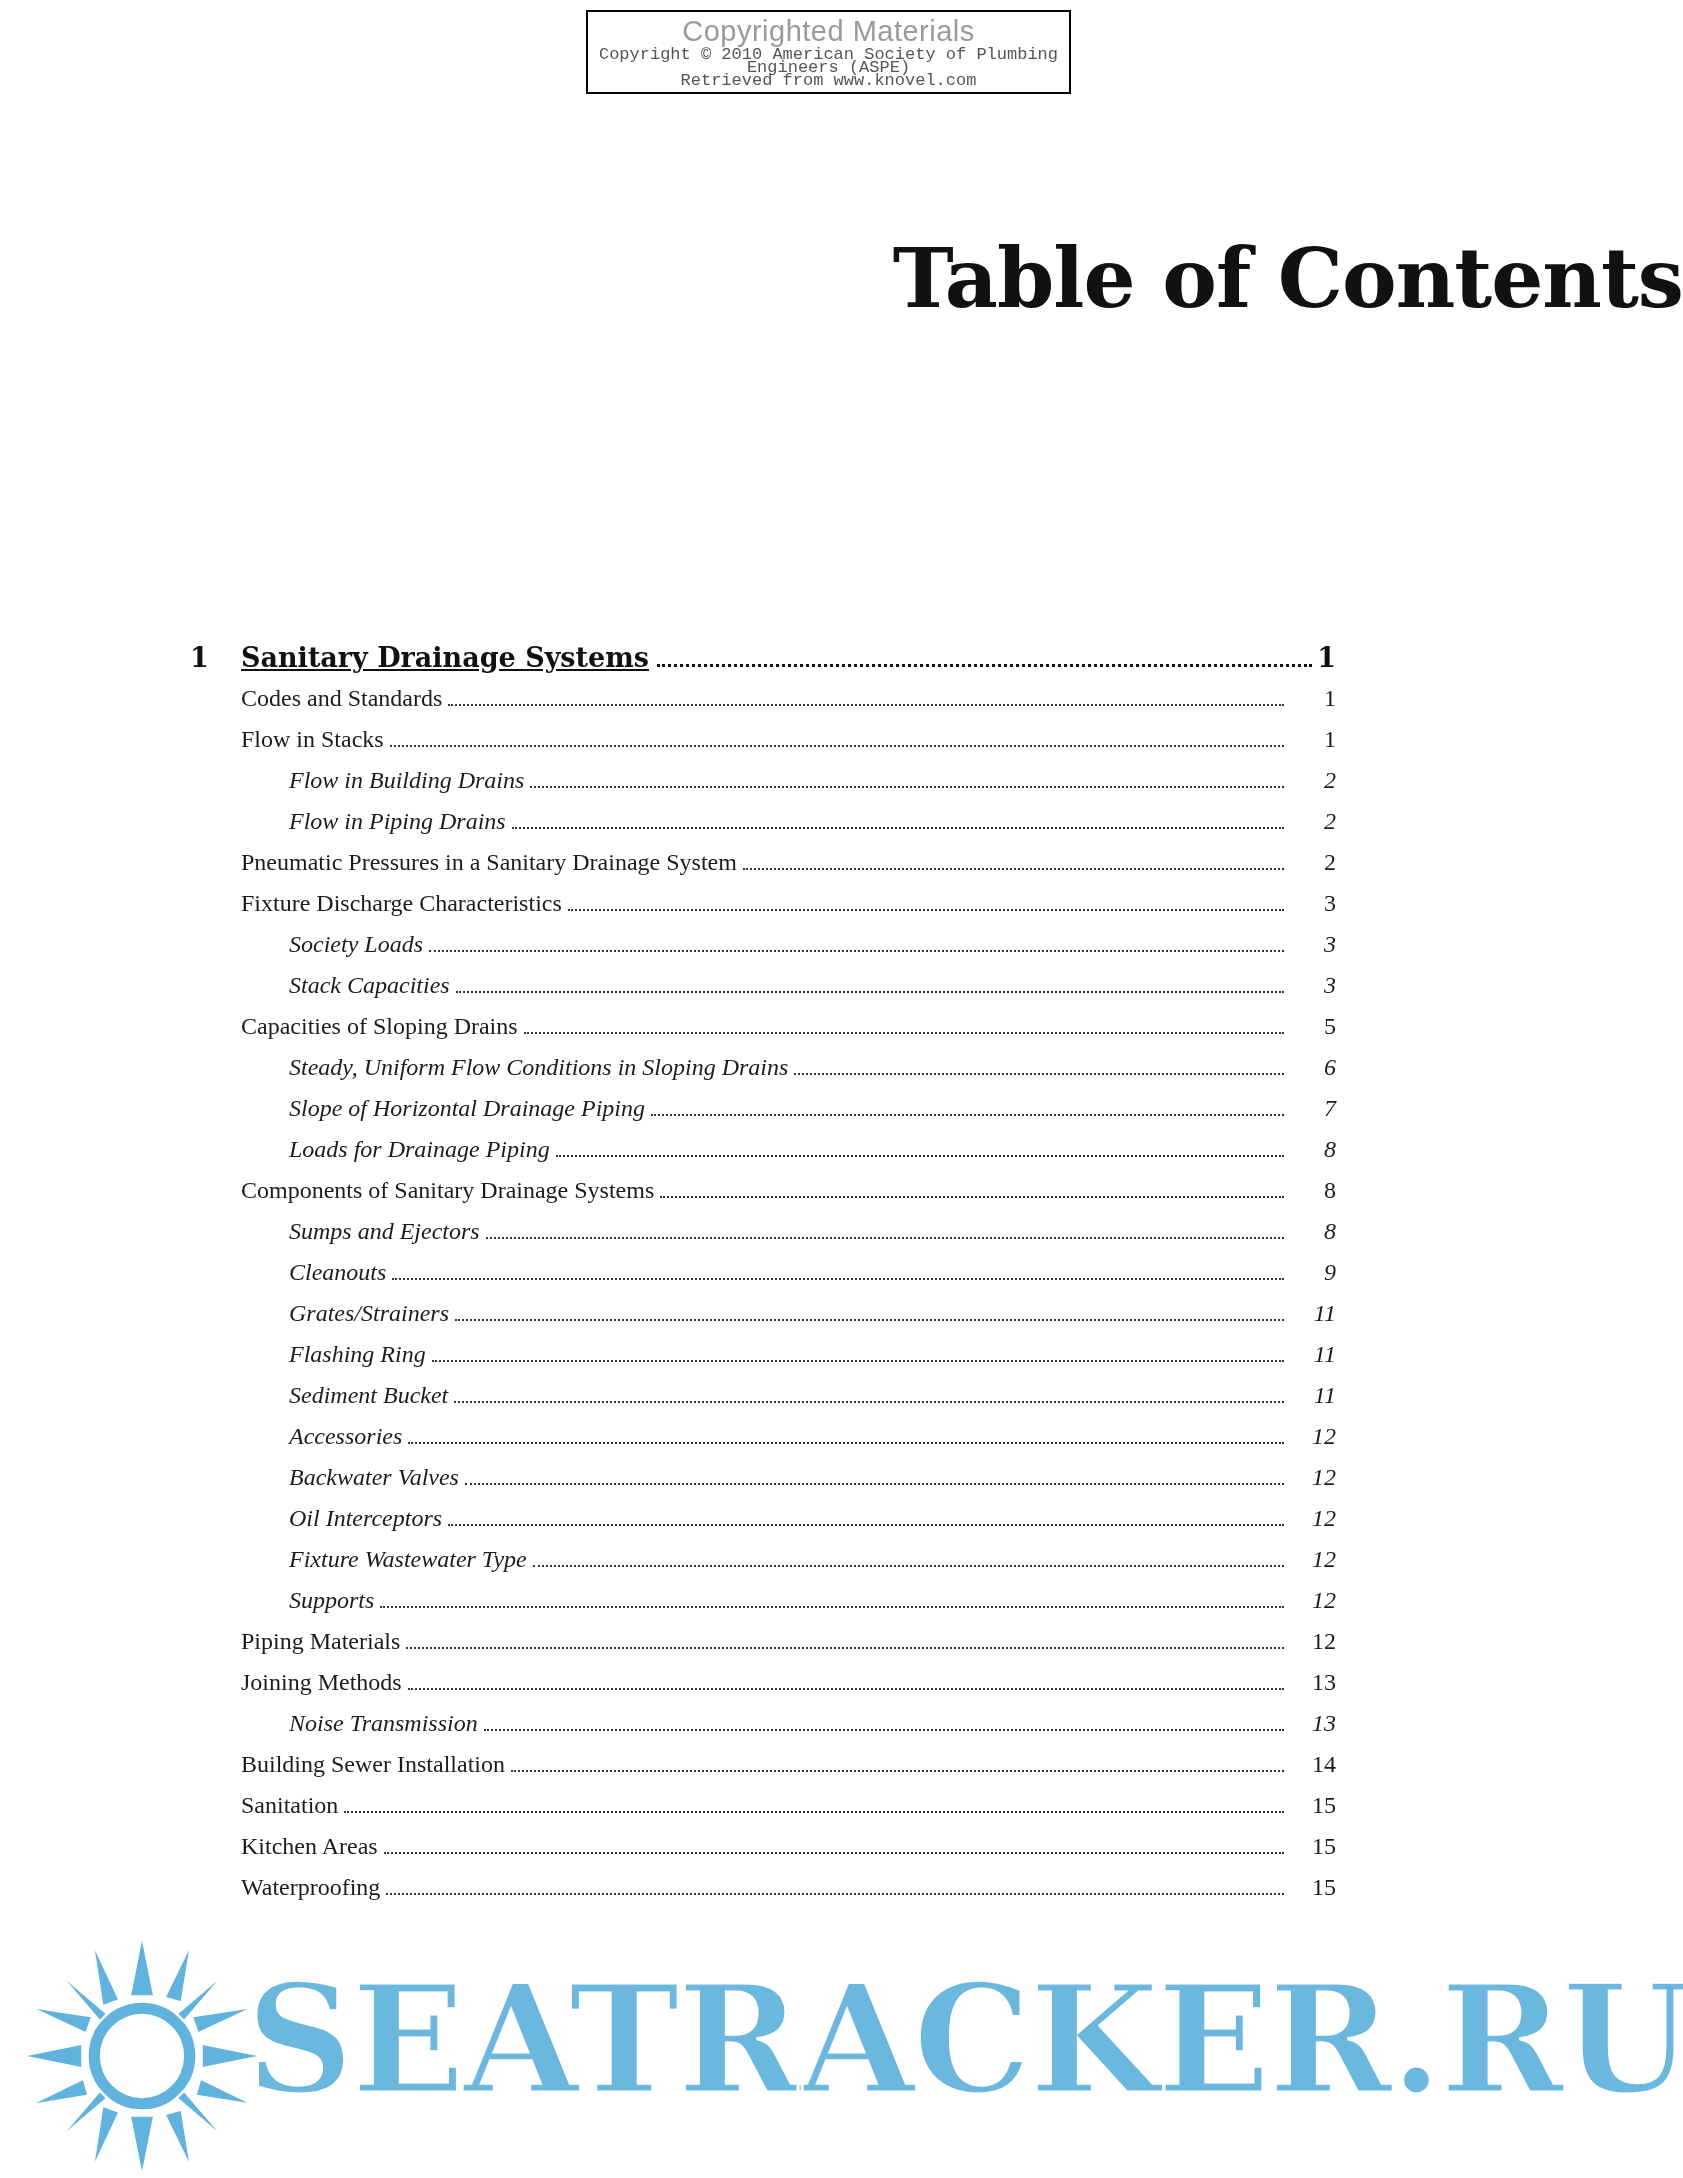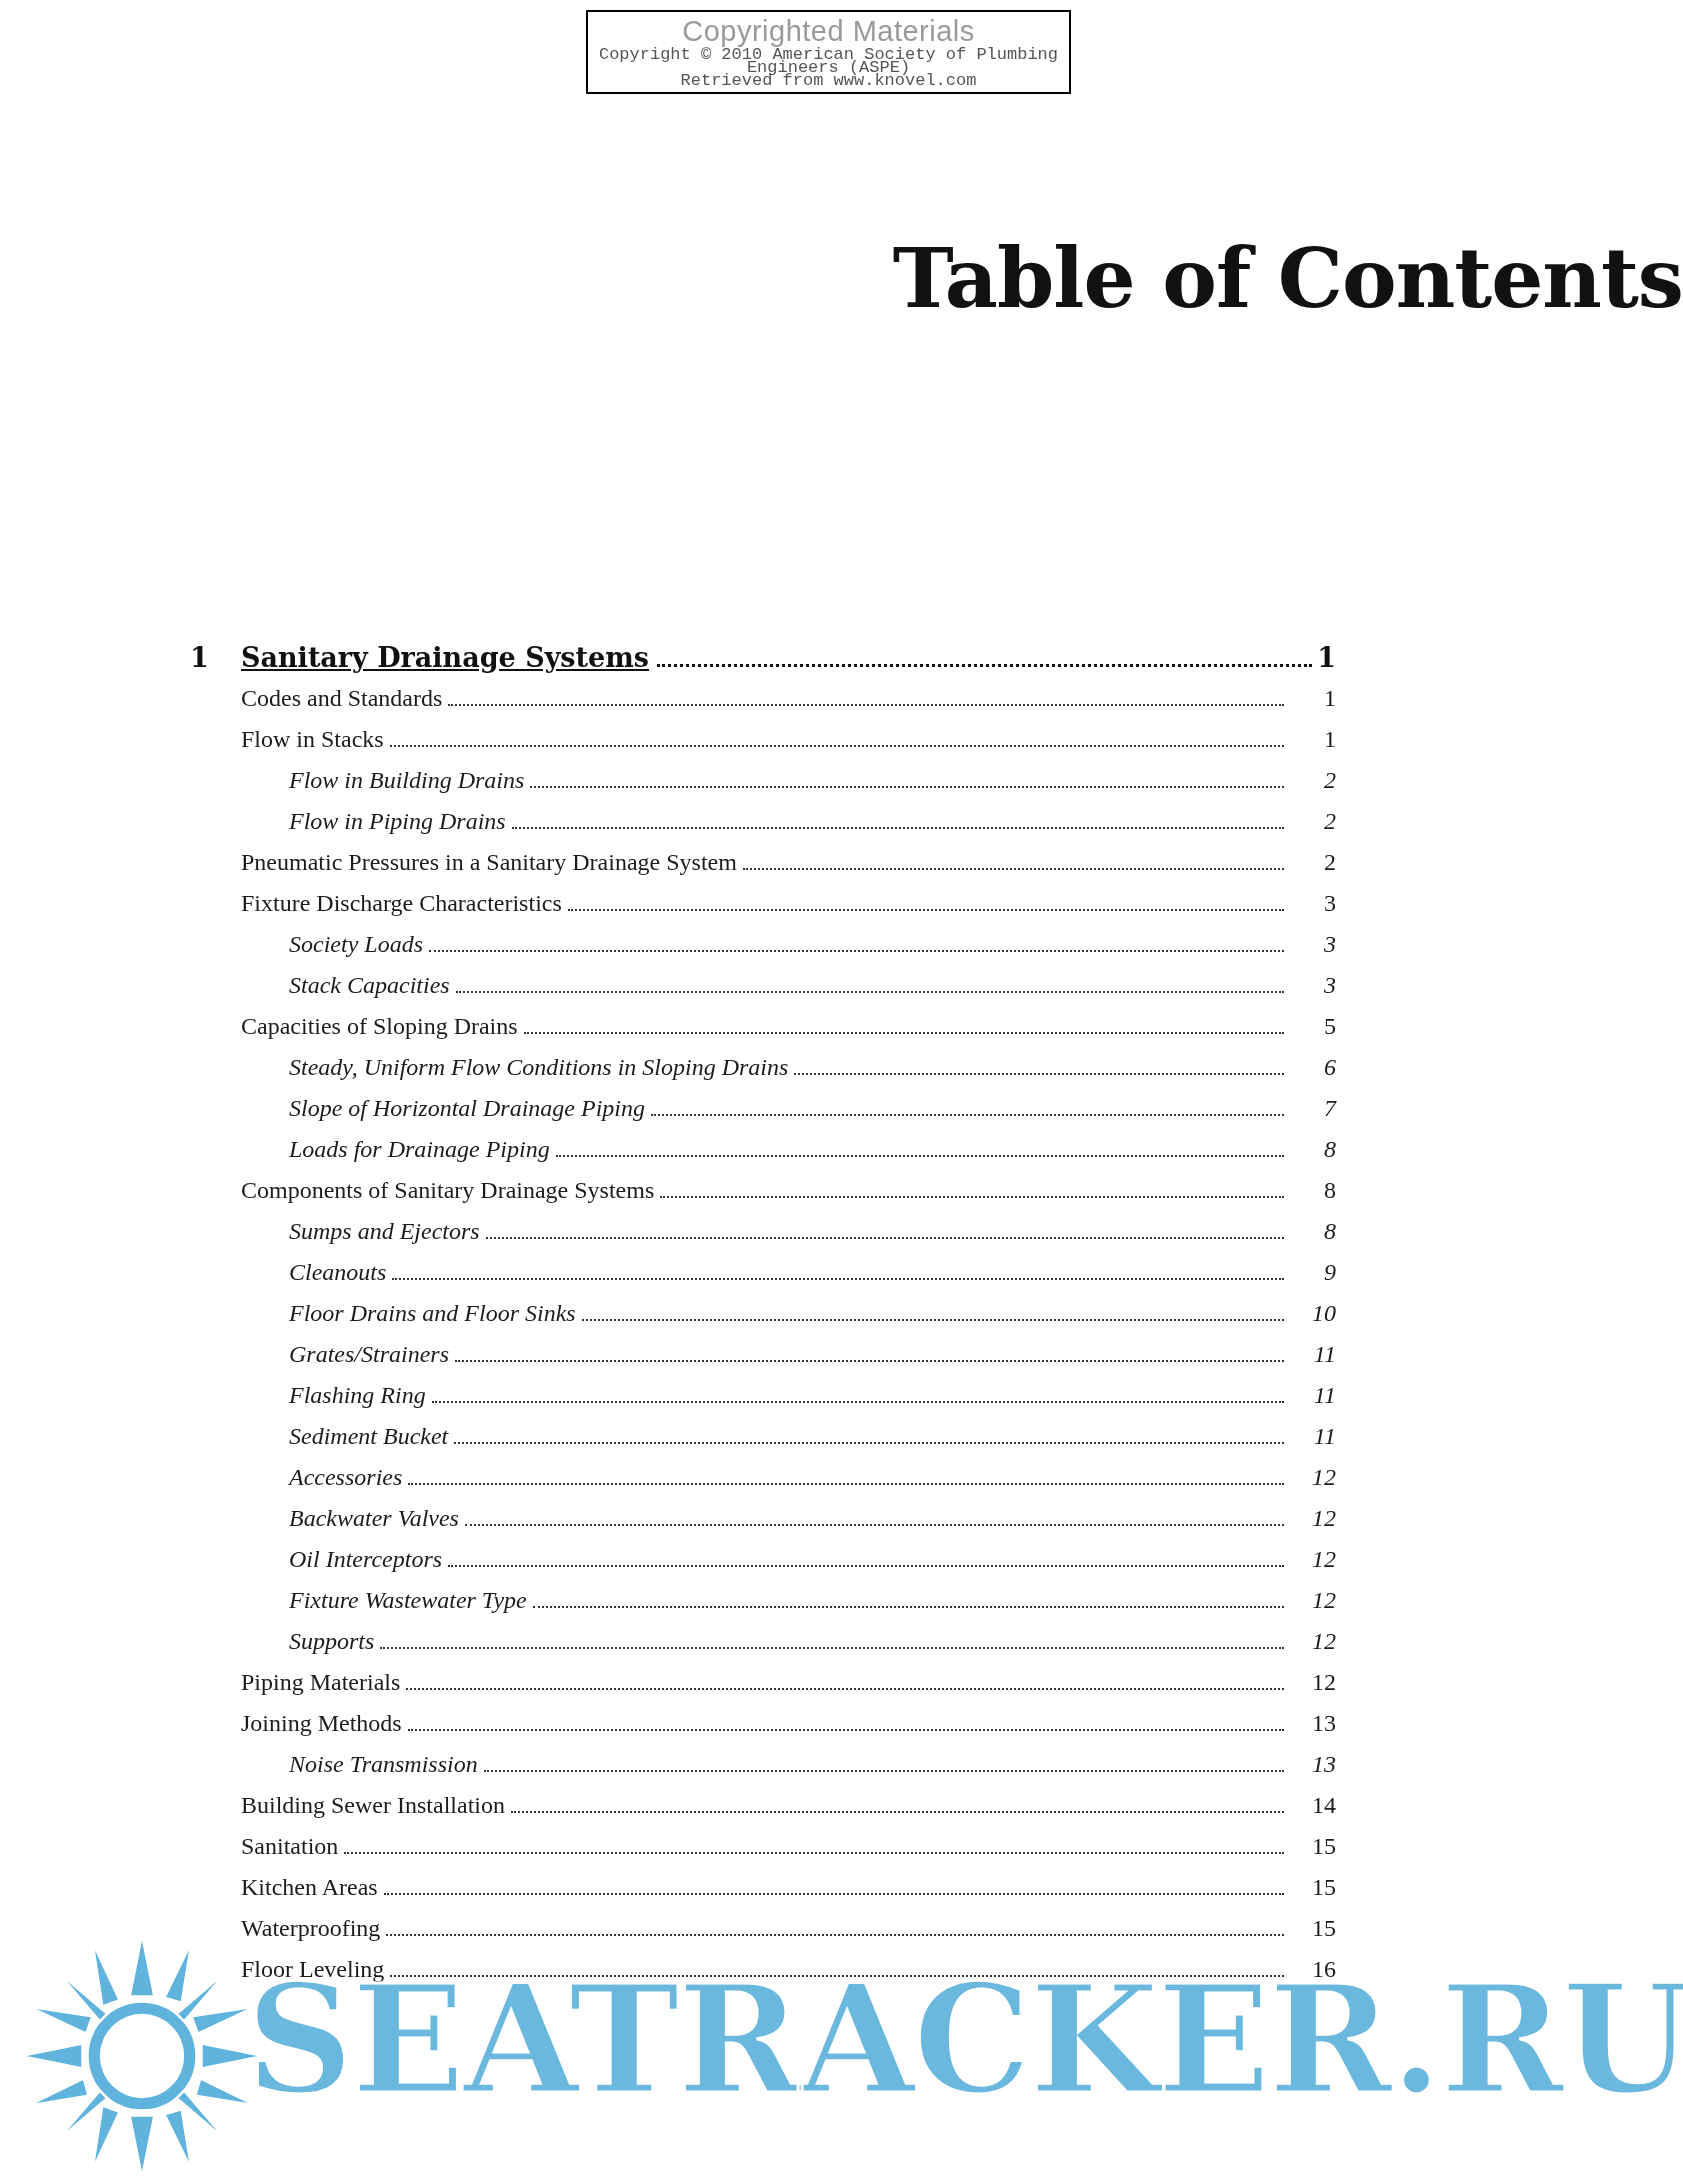--- a/index.html
+++ b/index.html
@@ -240,25 +240,20 @@
         <span class="e-label">Sumps and Ejectors</span>
         <span class="leader"></span>
         <span class="e-page">8</span>
       </div>
       <div class="toc-entry lvl-2">
         <span class="e-label">Cleanouts</span>
         <span class="leader"></span>
         <span class="e-page">9</span>
       </div>
       <div class="toc-entry lvl-2">
-        <span class="e-label">Floor Drains and Floor Sinks</span>
-        <span class="leader"></span>
-        <span class="e-page">10</span>
-      </div>
-      <div class="toc-entry lvl-2">
         <span class="e-label">Grates/Strainers</span>
         <span class="leader"></span>
         <span class="e-page">11</span>
       </div>
       <div class="toc-entry lvl-2">
         <span class="e-label">Flashing Ring</span>
         <span class="leader"></span>
         <span class="e-page">11</span>
       </div>
       <div class="toc-entry lvl-2">
@@ -318,25 +313,20 @@
       </div>
       <div class="toc-entry lvl-1">
         <span class="e-label">Kitchen Areas</span>
         <span class="leader"></span>
         <span class="e-page">15</span>
       </div>
       <div class="toc-entry lvl-1">
         <span class="e-label">Waterproofing</span>
         <span class="leader"></span>
         <span class="e-page">15</span>
-      </div>
-      <div class="toc-entry lvl-1">
-        <span class="e-label">Floor Leveling</span>
-        <span class="leader"></span>
-        <span class="e-page">16</span>
       </div>
     </div>
 </div>
 
 <div class="watermark">
   <svg class="wm-sun" viewBox="0 0 200 200">
     <g fill="#5fb3dd" stroke="#ffffff" stroke-width="2">
       <circle cx="100" cy="100" r="44"></circle>
       <g id="rays">
         <polygon points="100,2 110,52 90,52"></polygon>

